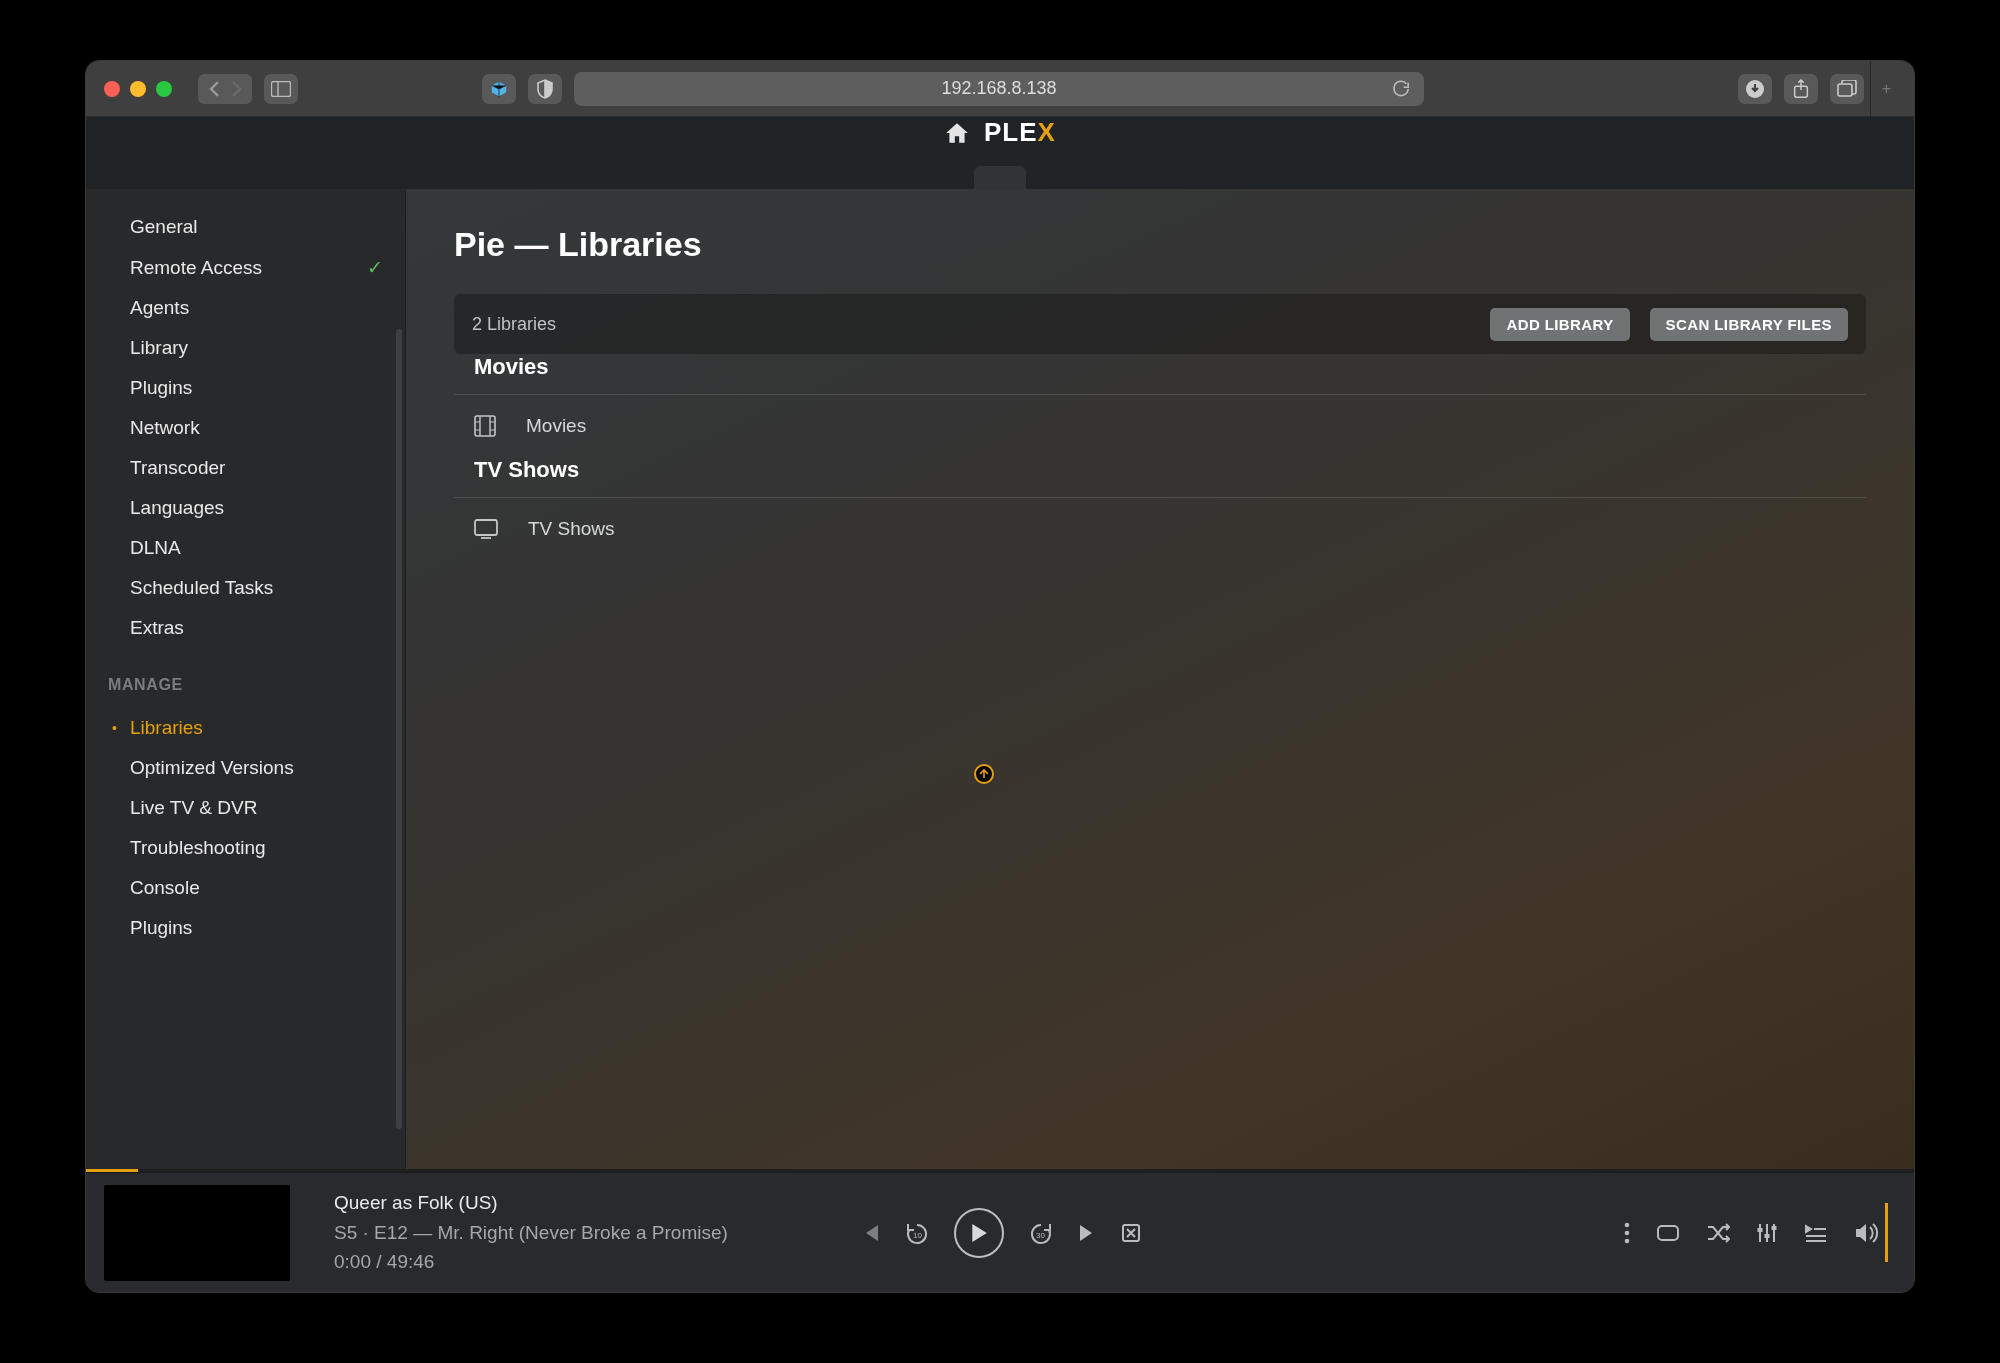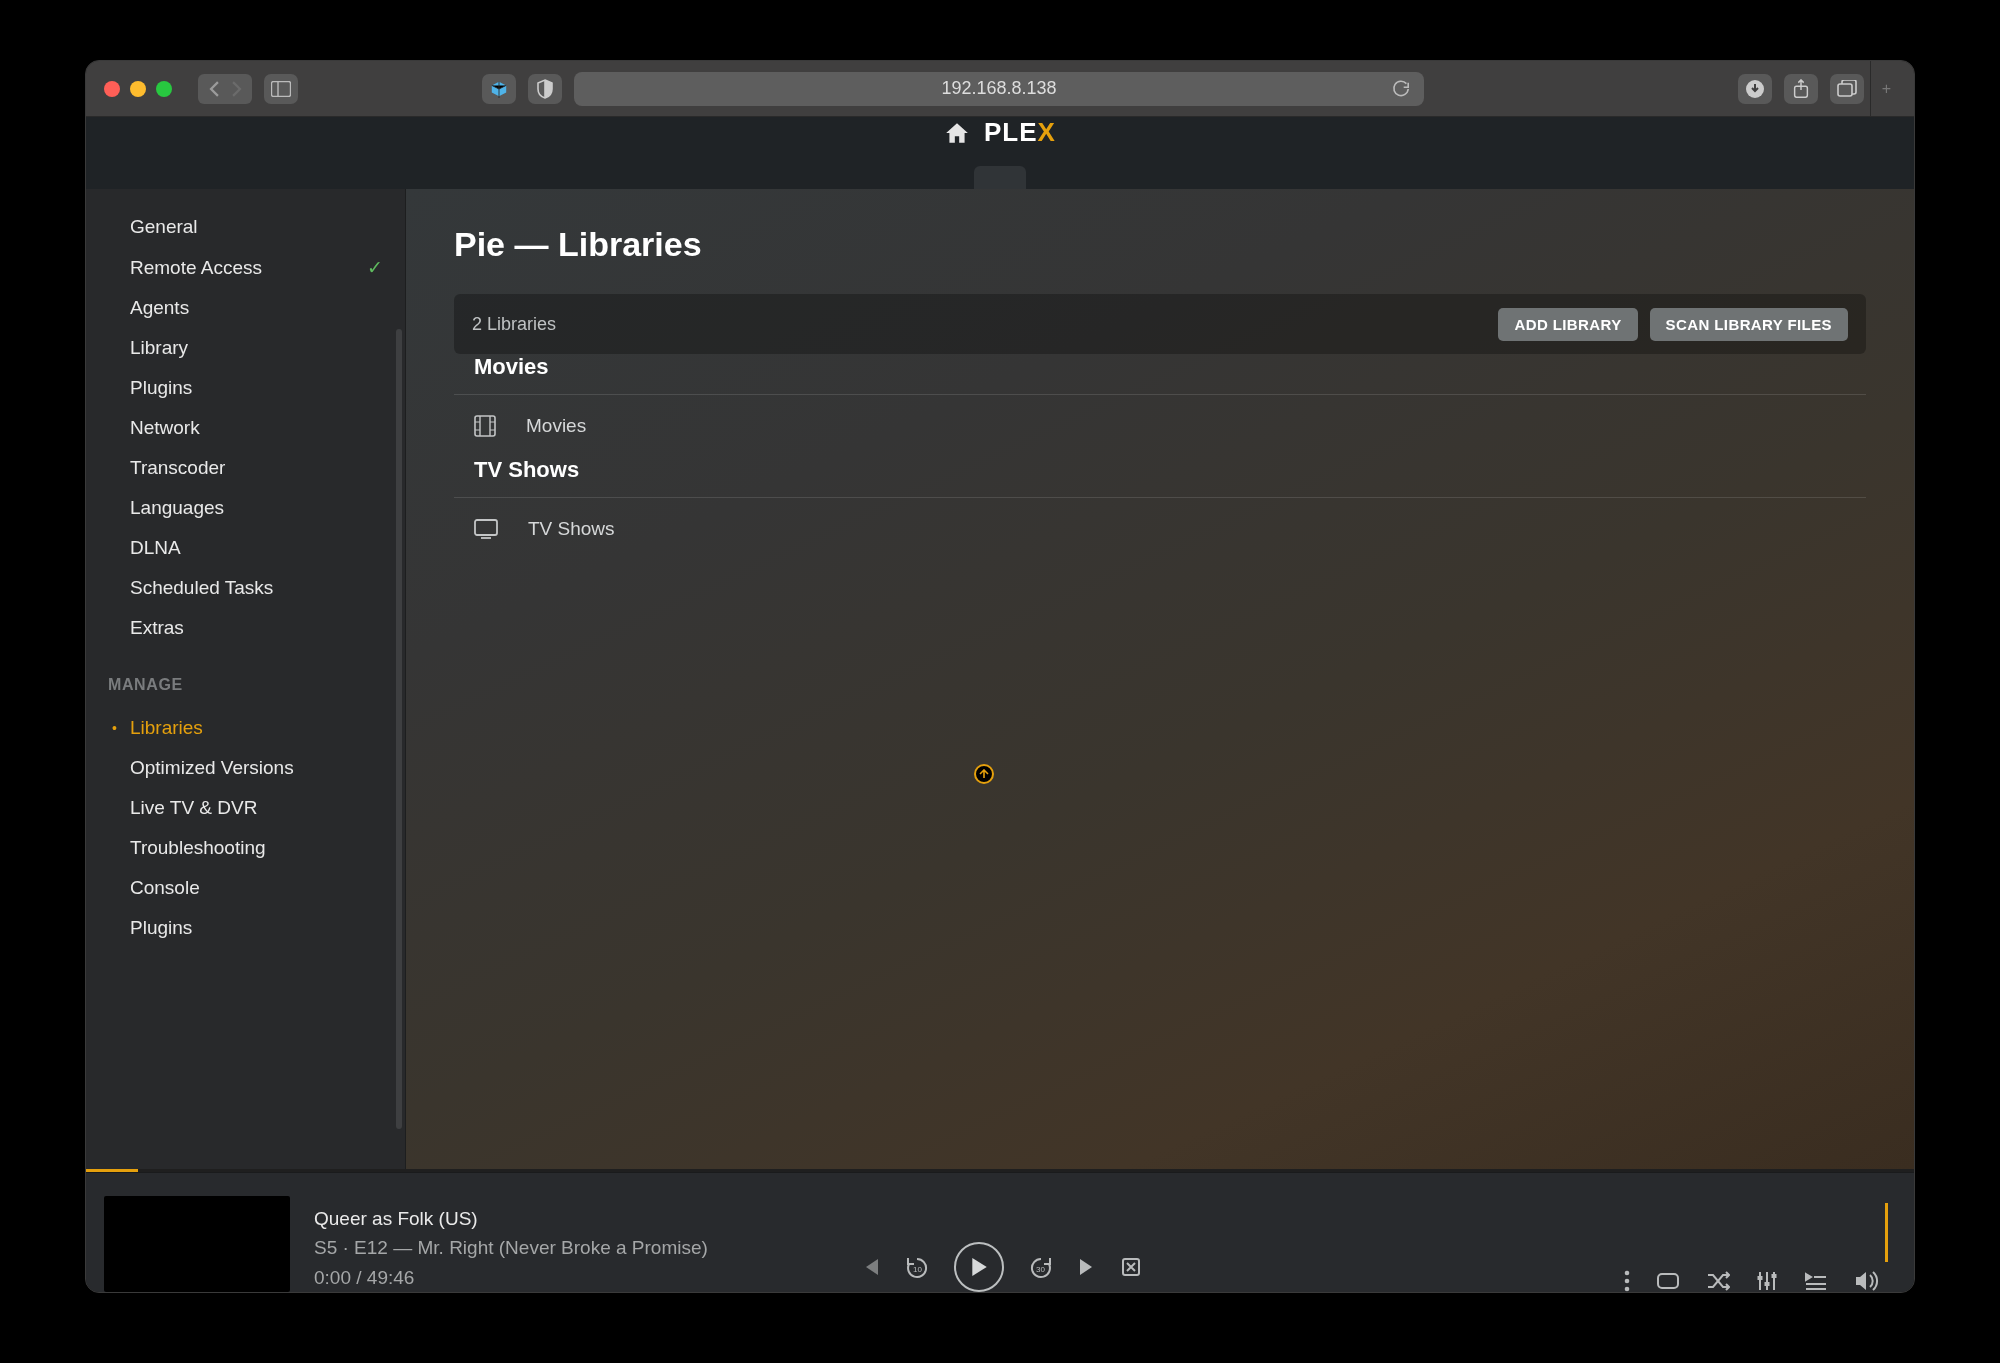--- a/index.html
+++ b/index.html
@@ -81,32 +81,32 @@
   .main{
     flex:1;
     background: linear-gradient(155deg, #34383a 0%, #353535 28%, #3a352d 55%, #423527 78%, #3a2d20 100%);
     padding:30px 48px;color:#eee;position:relative;overflow:hidden;
   }
   .page-title{font-size:34px;font-weight:700;color:#fff;margin:6px 0 30px;}
   .cntbar{
     background:rgba(0,0,0,.28);border-radius:6px;padding:0 18px;height:60px;
     display:flex;align-items:center;font-size:18px;color:#bfc2c3;
   }
-  .cnt-btns{margin-left:auto;display:flex;gap:12px;justify-content:flex-end;}
+  .cnt-btns{margin-left:auto;display:flex;gap:20px;justify-content:flex-end;}
   .pill{background:#6f7374;color:#fff;font-weight:700;font-size:15px;padding:8px 16px;border-radius:5px;letter-spacing:.4px;}
   .section{}
   .section-h{font-size:22px;font-weight:700;color:#fff;padding:0 20px 14px;border-bottom:1px solid rgba(255,255,255,.12);}
   .lib-row{display:flex;align-items:center;gap:30px;padding:20px 20px;color:#d6d8d9;font-size:19px;}
   .lib-ico{color:#c3c5c6;display:flex;}
 
   .bottom-accent{height:3px;background:#e5a00d;width:52px;}
 
   
   .player{
-    height:120px;background:#282a2d;display:flex;align-items:flex-end;padding:0 18px;gap:24px;
+    height:120px;background:#282a2d;display:flex;align-items:center;padding:0 18px;gap:44px;
     border-top:1px solid #1a1b1c;position:relative;
   }
   .thumb{width:186px;height:96px;background:#000;border-radius:2px;}
   .meta{color:#eaeaea;font-size:19px;line-height:1.55;}
   .meta .sub{color:#a5a7a8;}
   .p-center{position:absolute;left:50%;transform:translateX(-50%);display:flex;align-items:center;gap:24px;}
   .p-ico{color:#0ea5e9;display:flex;align-items:center;justify-content:center;}
   .play-btn{width:50px;height:50px;border-radius:50%;border:2px solid #bcbfc0;display:flex;align-items:center;justify-content:center;color:#d7d9da;}
   .p-right{margin-left:auto;display:flex;gap:26px;align-items:center;}
   .right-accent{position:absolute;right:26px;top:30px;bottom:30px;width:3px;background:#e5a00d;}

